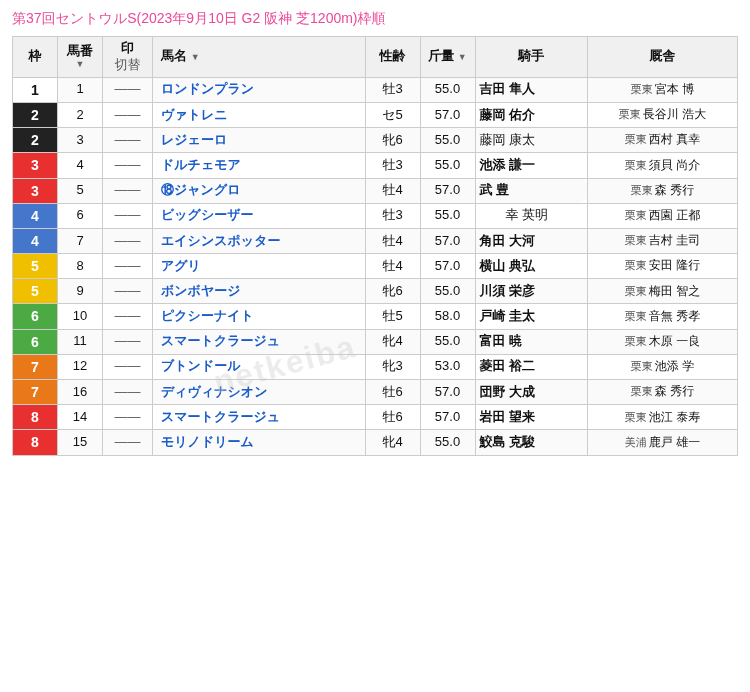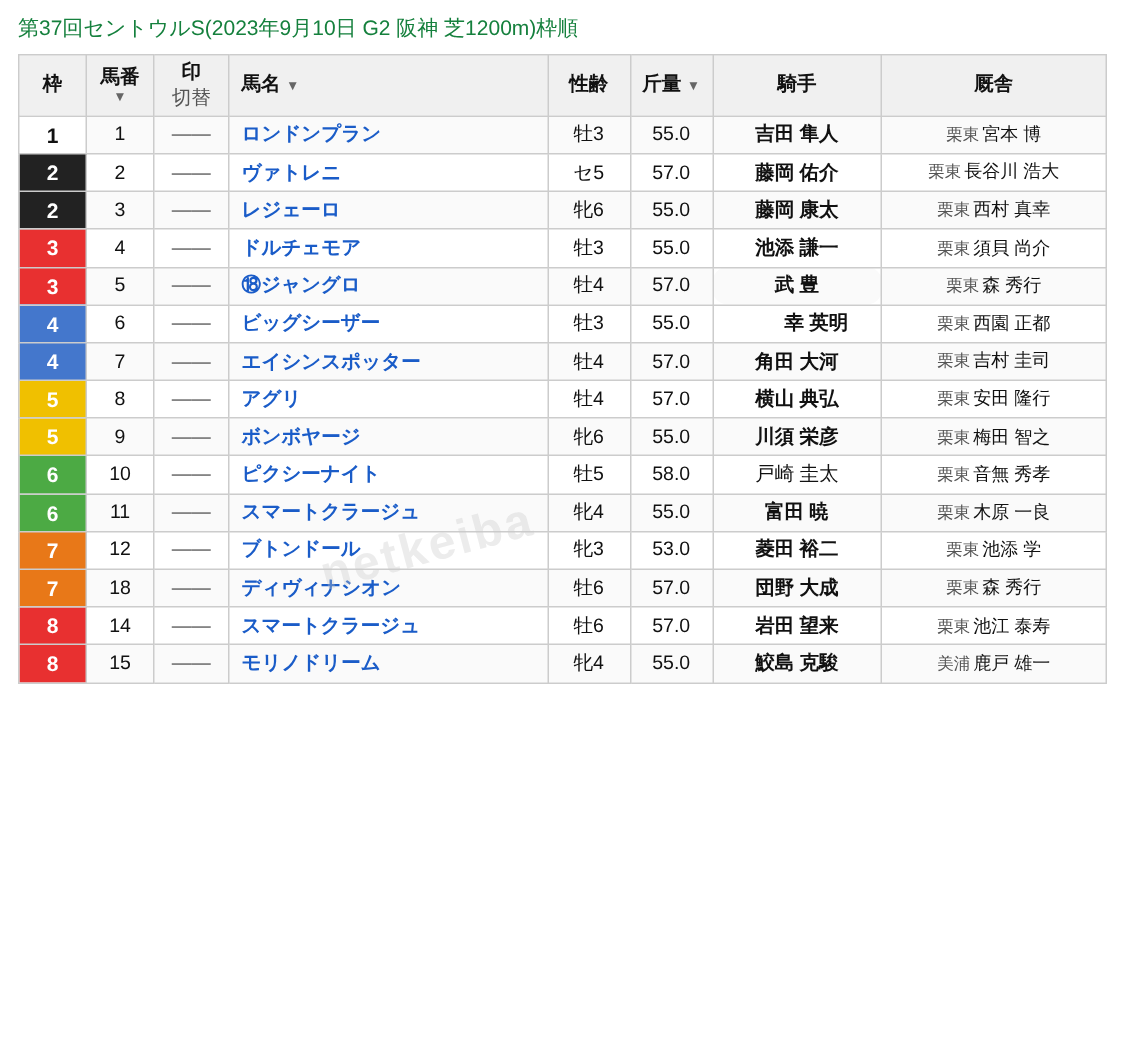--- a/index.html
+++ b/index.html
@@ -10,21 +10,21 @@
       color: #111;
       width: 750px;
     }
     .page-container {
       padding: 10px 12px;
     }
     .page-title {
       font-size: 14px;
       font-weight: normal;
       margin-bottom: 8px;
-      color: #15803d;
+      color: #ec4899;
     }
     table {
       width: 100%;
       border-collapse: collapse;
       border: 1px solid #ccc;
     }
     th, td {
       border: 1px solid #ccc;
       text-align: center;
       vertical-align: middle;
@@ -53,21 +53,21 @@
     .horse-name {
       color: #1a5cc8;
       font-weight: bold;
       font-size: 13px;
     }
     .mark-dash {
       color: #555;
       font-size: 13px;
     }
     .jockey-cell {
-      text-align: center;
+      text-align: left;
     }
     .stable-cell {
       text-align: center;
       font-size: 12px;
     }
     .stable-region {
       color: #555;
       font-size: 11px;
       margin-right: 2px;
     }
@@ -169,21 +169,21 @@
             <td class="jockey-cell" style="font-weight: bold;">藤岡 佑介</td>
             <td class="stable-cell"><span class="stable-region">栗東</span><span>長谷川 浩大</span></td>
           </tr>
           <tr>
             <td style="background: rgb(34, 34, 34); color: rgb(255, 255, 255); font-weight: bold; font-size: 14px;">2</td>
             <td>3</td>
             <td class="mark-dash">――</td>
             <td class="col-name"><span class="horse-name">レジェーロ</span></td>
             <td>牝6</td>
             <td>55.0</td>
-            <td class="jockey-cell" style="font-weight: bold; margin-left: 24px;">藤岡 康太</td>
+            <td class="jockey-cell" style="font-weight: normal; margin-left: 24px;">藤岡 康太</td>
             <td class="stable-cell"><span class="stable-region">栗東</span><span>西村 真幸</span></td>
           </tr>
           <tr>
             <td style="background: rgb(232, 48, 48); color: rgb(255, 255, 255); font-weight: bold; font-size: 14px;">3</td>
             <td>4</td>
             <td class="mark-dash">――</td>
             <td class="col-name"><span class="horse-name">ドルチェモア</span></td>
             <td>牡3</td>
             <td>55.0</td>
             <td class="jockey-cell" style="font-weight: bold;">池添 謙一</td>
@@ -199,21 +199,21 @@
             <td class="jockey-cell" style="font-weight: bold; border-radius: 10px;">武 豊</td>
             <td class="stable-cell"><span class="stable-region">栗東</span><span>森 秀行</span></td>
           </tr>
           <tr>
             <td style="background: rgb(68, 119, 204); color: rgb(255, 255, 255); font-weight: bold; font-size: 14px;">4</td>
             <td>6</td>
             <td class="mark-dash">――</td>
             <td class="col-name"><span class="horse-name">ビッグシーザー</span></td>
             <td>牡3</td>
             <td>55.0</td>
-            <td class="jockey-cell" style="font-weight: bold; padding-left: 30px;">幸 英明</td>
+            <td class="jockey-cell" style="font-weight: normal; padding-left: 30px;">幸 英明</td>
             <td class="stable-cell"><span class="stable-region">栗東</span><span>西園 正都</span></td>
           </tr>
           <tr>
             <td style="background: rgb(68, 119, 204); color: rgb(255, 255, 255); font-weight: bold; font-size: 14px;">4</td>
             <td>7</td>
             <td class="mark-dash">――</td>
             <td class="col-name"><span class="horse-name">エイシンスポッター</span></td>
             <td>牡4</td>
             <td>57.0</td>
             <td class="jockey-cell" style="font-weight: bold;">角田 大河</td>
@@ -239,21 +239,21 @@
             <td class="jockey-cell" style="font-weight: bold;">川須 栄彦</td>
             <td class="stable-cell"><span class="stable-region">栗東</span><span>梅田 智之</span></td>
           </tr>
           <tr>
             <td style="background: rgb(76, 170, 68); color: rgb(255, 255, 255); font-weight: bold; font-size: 14px;">6</td>
             <td>10</td>
             <td class="mark-dash">――</td>
             <td class="col-name"><span class="horse-name">ピクシーナイト</span></td>
             <td>牡5</td>
             <td>58.0</td>
-            <td class="jockey-cell" style="font-weight: normal;">戸崎 圭太</td>
+            <td class="jockey-cell" style="font-weight: bold;">戸崎 圭太</td>
             <td class="stable-cell"><span class="stable-region">栗東</span><span>音無 秀孝</span></td>
           </tr>
           <tr>
             <td style="background: rgb(76, 170, 68); color: rgb(255, 255, 255); font-weight: bold; font-size: 14px;">6</td>
             <td>11</td>
             <td class="mark-dash">――</td>
             <td class="col-name"><span class="horse-name">スマートクラージュ</span></td>
             <td>牝4</td>
             <td>55.0</td>
             <td class="jockey-cell" style="font-weight: bold;">富田 暁</td>
@@ -264,21 +264,21 @@
             <td>12</td>
             <td class="mark-dash">――</td>
             <td class="col-name"><span class="horse-name">ブトンドール</span></td>
             <td>牝3</td>
             <td>53.0</td>
             <td class="jockey-cell" style="font-weight: bold;">菱田 裕二</td>
             <td class="stable-cell"><span class="stable-region">栗東</span><span>池添 学</span></td>
           </tr>
           <tr>
             <td style="background: rgb(232, 120, 24); color: rgb(255, 255, 255); font-weight: bold; font-size: 14px;">7</td>
-            <td>18</td>
+            <td>16</td>
             <td class="mark-dash">――</td>
             <td class="col-name"><span class="horse-name">ディヴィナシオン</span></td>
             <td>牡6</td>
             <td>57.0</td>
             <td class="jockey-cell" style="font-weight: bold;">団野 大成</td>
             <td class="stable-cell"><span class="stable-region">栗東</span><span>森 秀行</span></td>
           </tr>
           <tr>
             <td style="background: rgb(232, 48, 48); color: rgb(255, 255, 255); font-weight: bold; font-size: 14px;">8</td>
             <td>14</td>

